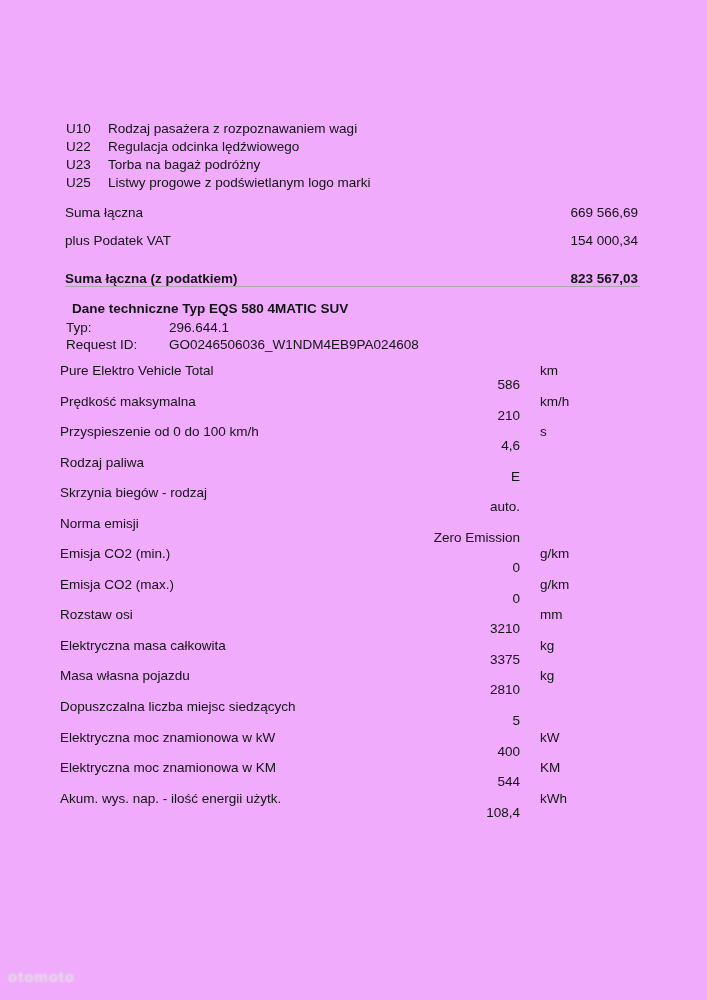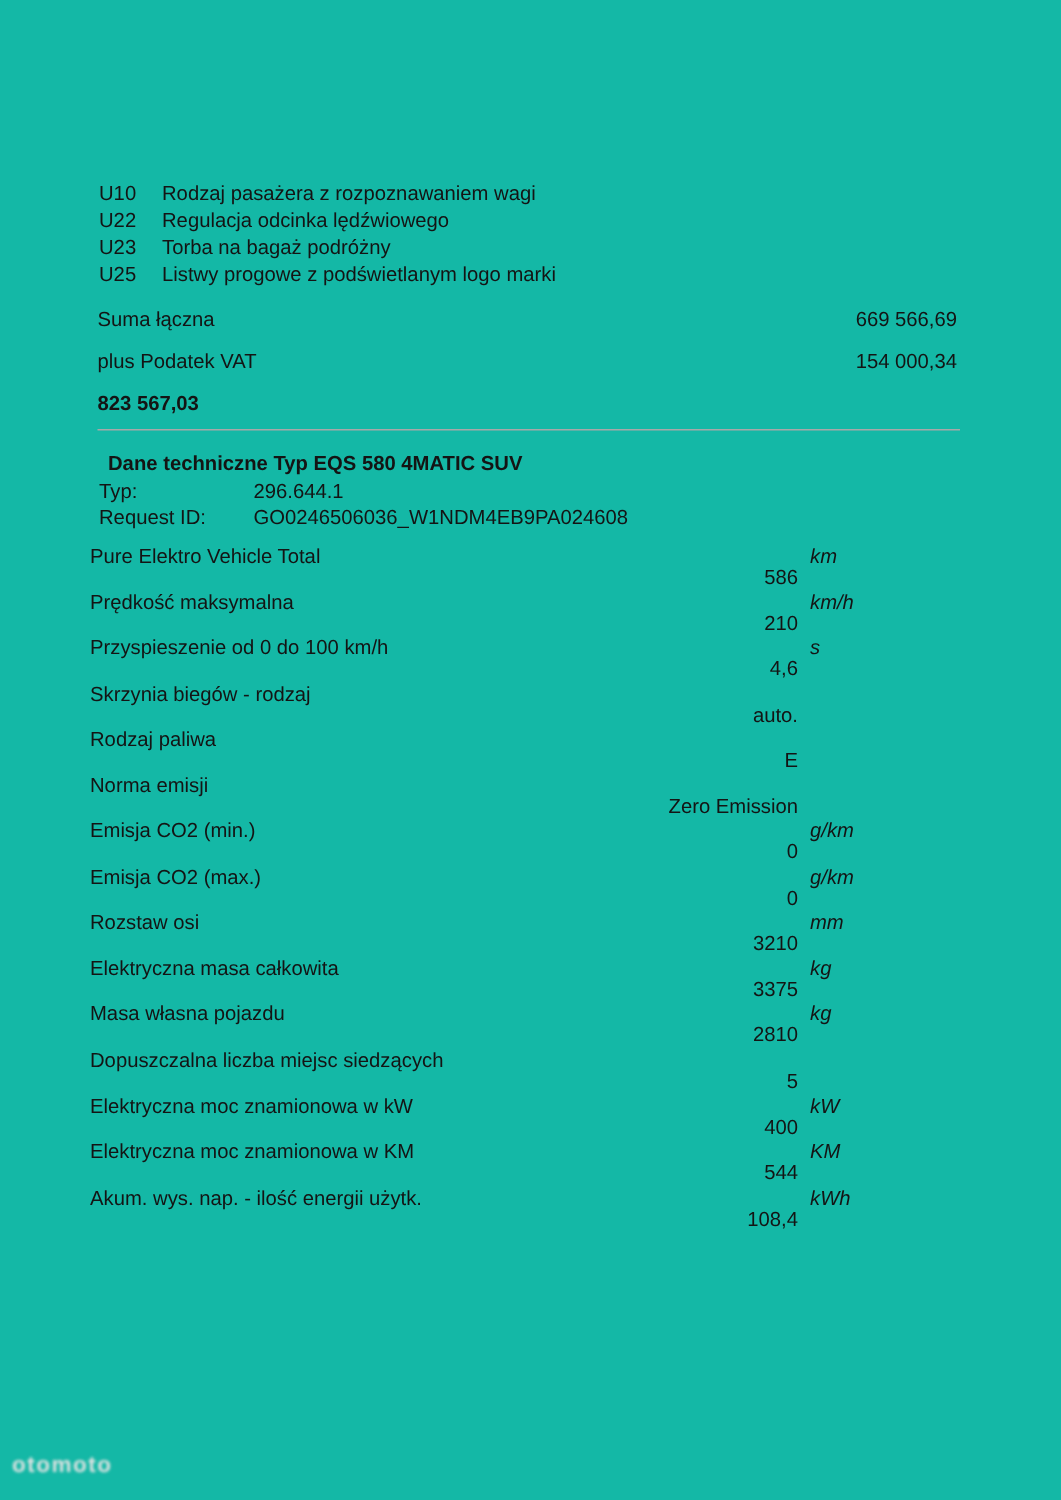--- a/index.html
+++ b/index.html
@@ -1,36 +1,36 @@
 <!DOCTYPE html>
 <html><head>
 <meta charset="utf-8">
 <style>
   html,body { margin:0; padding:0; background:#ffffff; }
   .page {
     position:relative;
     width:707px; height:1000px;
-    background:#14b8a6;
+    background:#f0abfc;
     overflow:hidden;
     font-family:"Liberation Sans", sans-serif;
     font-size:13.5px;
     color:#141414;
   }
 
   
   .options { position:absolute; left:66px; top:120px; width:560px; }
   .opt-row { display:flex; line-height:18px; }
   .opt-code { width:42px; }
   .opt-label { flex:1; }
 
   
   .totals { position:absolute; left:65px; top:204px; width:573px; }
   .tot-row { display:flex; justify-content:space-between; line-height:18px; }
   .tot-row:nth-child(1) { margin-bottom:10px; }
-  .tot-row:nth-child(2) { margin-bottom:10px; }
+  .tot-row:nth-child(2) { margin-bottom:20px; }
   .tot-row.bold { font-weight:bold; }
 
   .totals-rule {
     position:absolute; left:65px; top:286px;
     width:575px; height:1px; background:#a8a8a8;
   }
 
   
   .tech-title {
     position:absolute; left:72px; top:300px;
@@ -39,21 +39,21 @@
   .tech-meta { position:absolute; left:66px; top:319px; width:560px; }
   .meta-row { display:flex; line-height:17px; }
   .meta-label { width:103px; }
   .meta-value { flex:1; }
 
   
   .specs { position:absolute; left:60px; top:363px; width:530px; }
   .spec-row { display:flex; line-height:16.55px; }
   .spec-label { flex:1; }
   .spec-value { width:120px; text-align:right; white-space:nowrap;margin-top:14px; }
-  .spec-unit { width:50px; margin-left:8px;font-style:italic; }
+  .spec-unit { width:50px; margin-left:20px; }
 
   
   .watermark {
     position:absolute; left:8px; top:968px;
     width:130px; height:24px;
     color:#e3e3e3;
     font-size:15px; font-weight:bold; letter-spacing:1px;
     filter:blur(1.2px);
     user-select:none;
   }
@@ -90,20 +90,21 @@
     <span class="tot-label">Suma łączna</span>
     <span class="tot-amount">669 566,69</span>
   </div>
 
   <div class="tot-row">
     <span class="tot-label">plus Podatek VAT</span>
     <span class="tot-amount">154 000,34</span>
   </div>
 
   <div class="tot-row bold">
+    <span class="tot-label">Suma łączna (z podatkiem)</span>
     <span class="tot-amount">823 567,03</span>
   </div>
 </div>
   <div class="totals-rule"></div>
 
   <div class="tech-title">Dane techniczne Typ EQS 580 4MATIC SUV</div>
   <div class="tech-meta" id="tech-meta">
   <div class="meta-row">
     <span class="meta-label">Typ:</span>
     <span class="meta-value">296.644.1</span>
@@ -128,28 +129,28 @@
     <span class="spec-unit">km/h</span>
   </div>
 
   <div class="spec-row">
     <span class="spec-label">Przyspieszenie od 0 do 100 km/h</span>
     <span class="spec-value">4,6</span>
     <span class="spec-unit">s</span>
   </div>
 
   <div class="spec-row">
+    <span class="spec-label">Rodzaj paliwa</span>
+    <span class="spec-value">E</span>
+    <span class="spec-unit"></span>
+  </div>
+
+  <div class="spec-row">
     <span class="spec-label">Skrzynia biegów - rodzaj</span>
     <span class="spec-value">auto.</span>
-    <span class="spec-unit"></span>
-  </div>
-
-  <div class="spec-row">
-    <span class="spec-label">Rodzaj paliwa</span>
-    <span class="spec-value">E</span>
     <span class="spec-unit"></span>
   </div>
 
   <div class="spec-row">
     <span class="spec-label">Norma emisji</span>
     <span class="spec-value">Zero Emission</span>
     <span class="spec-unit"></span>
   </div>
 
   <div class="spec-row">

